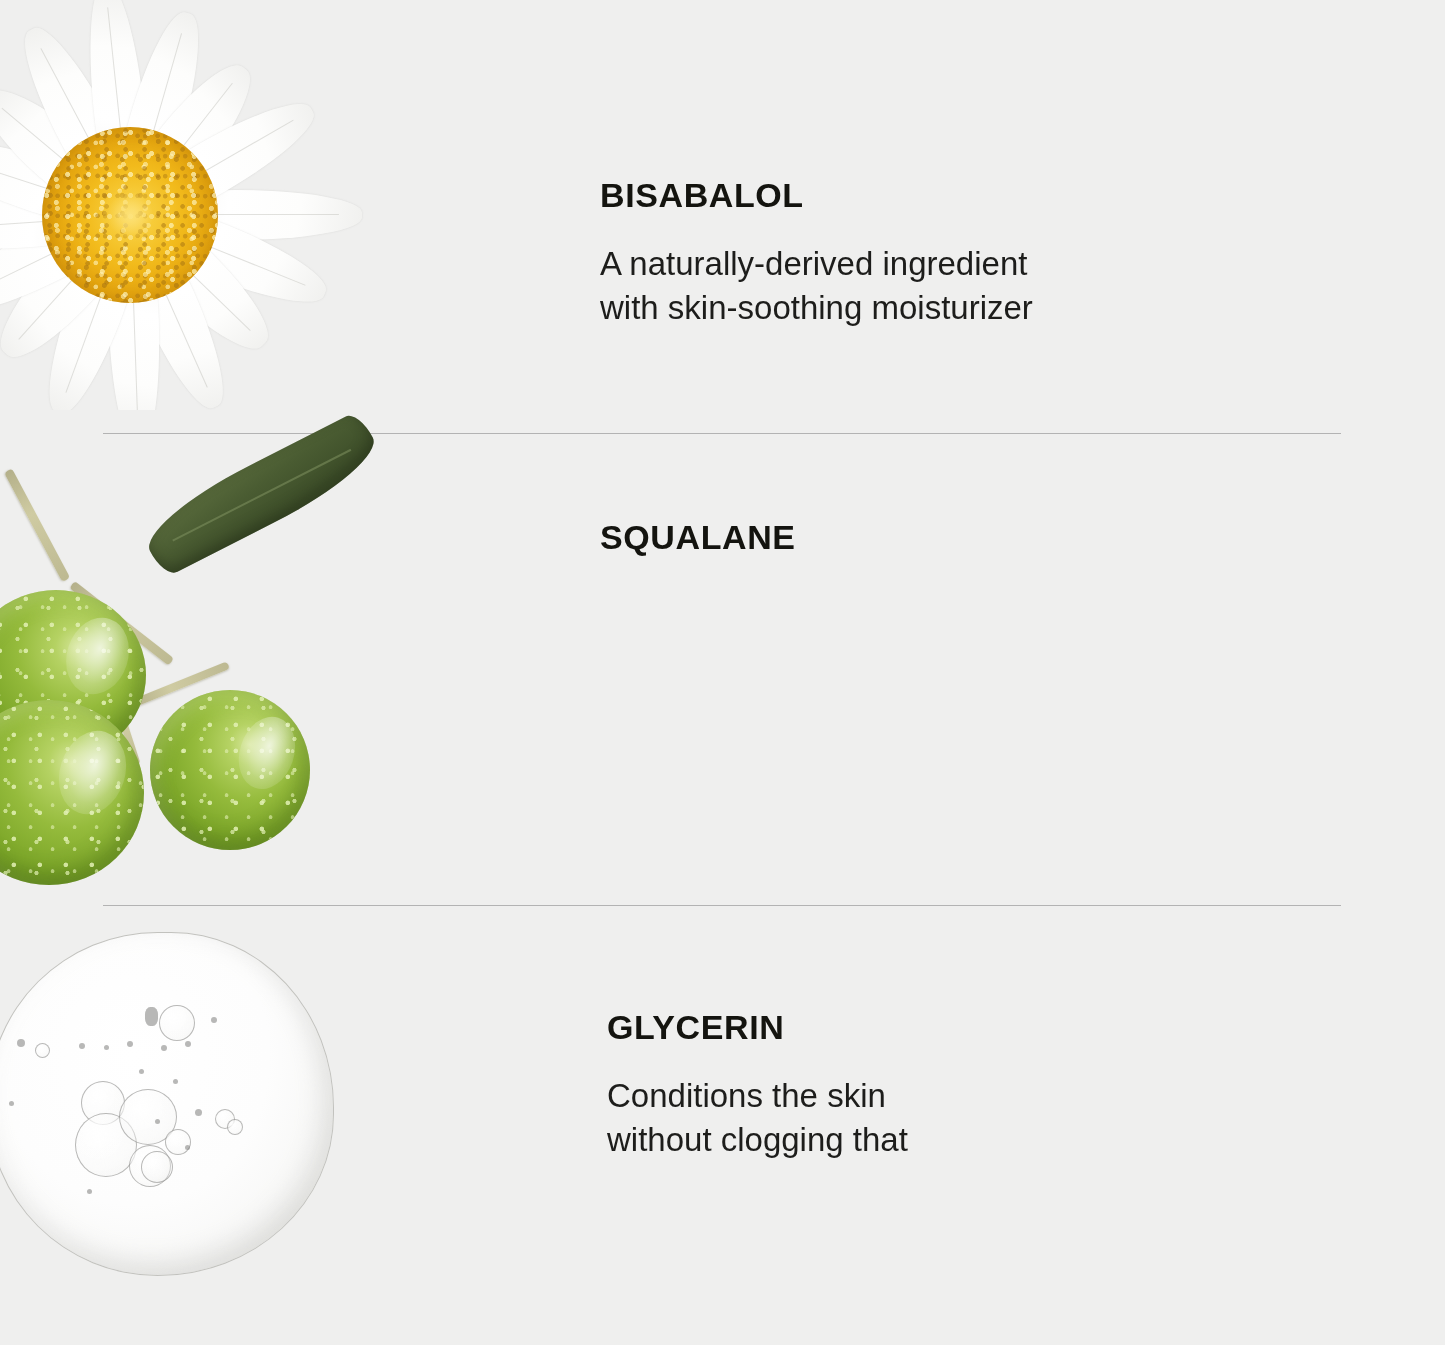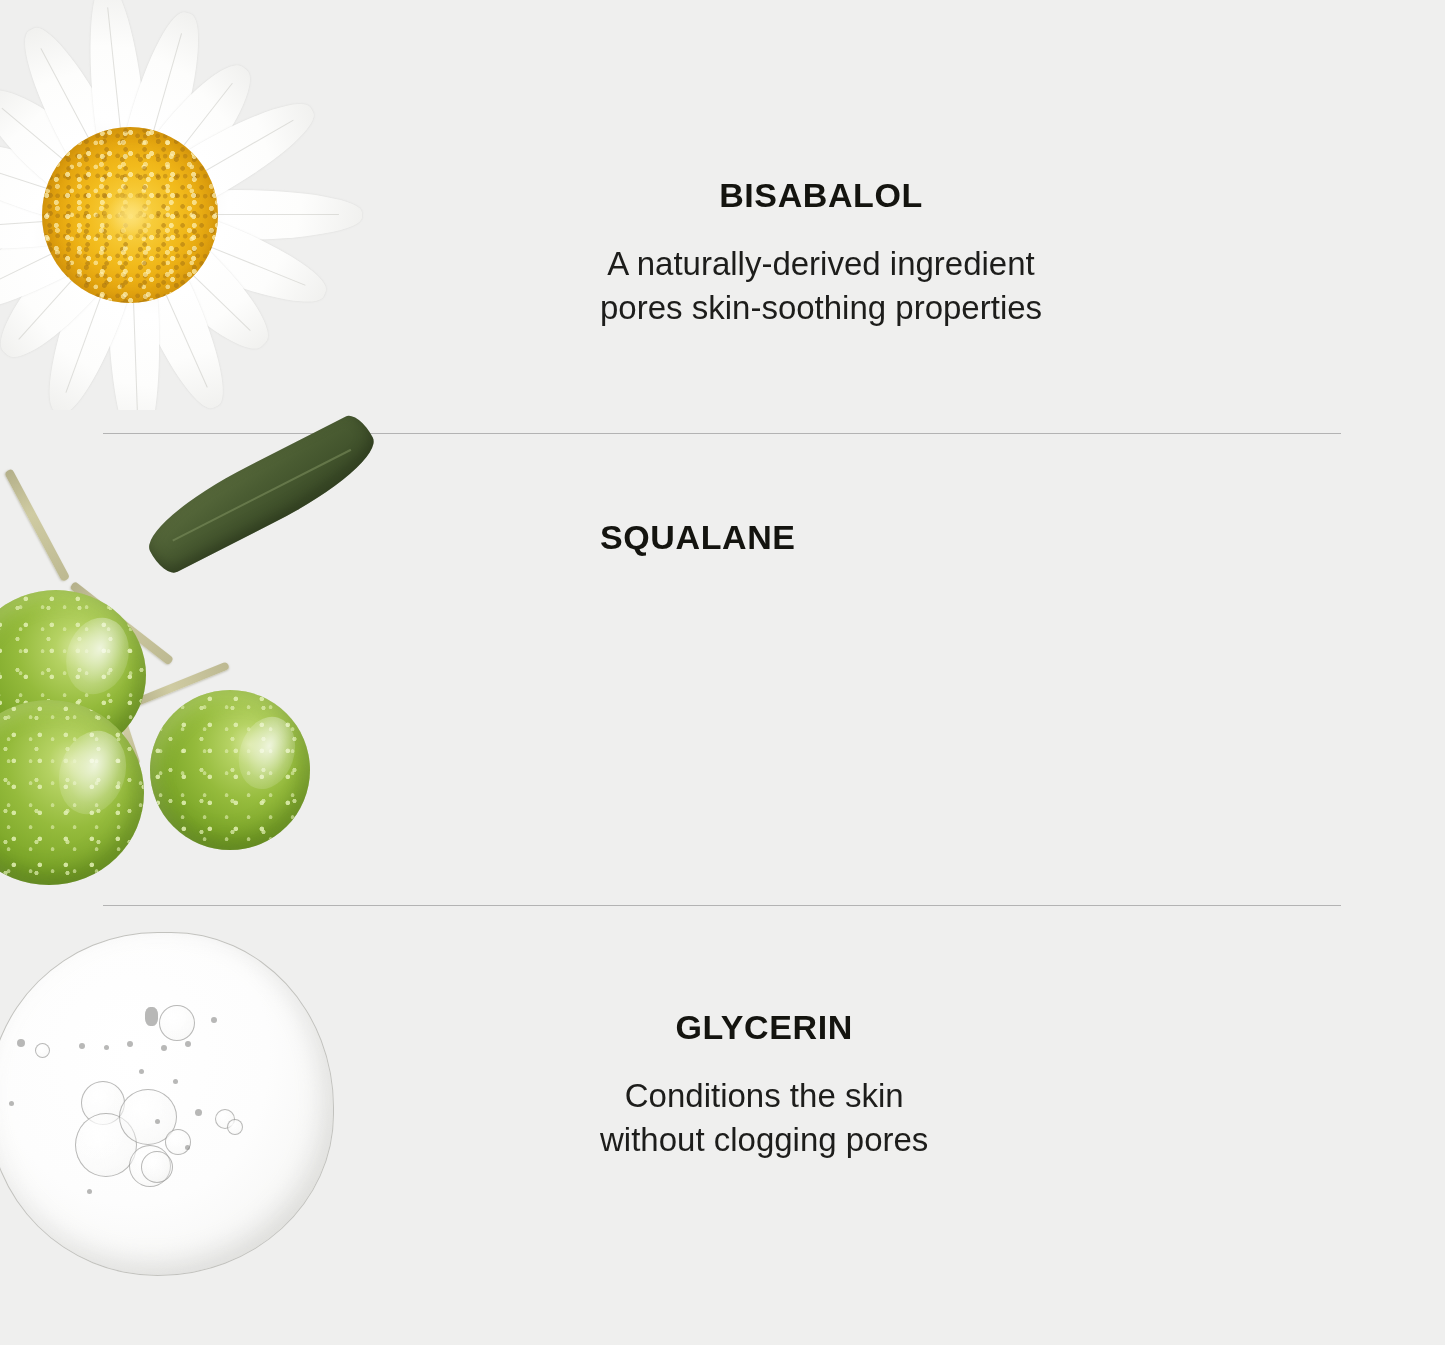--- a/index.html
+++ b/index.html
@@ -26,21 +26,20 @@
   }
   .sec-media {
     position: absolute;
     left: 0;
     top: 0;
     overflow: hidden;
   }
   .sec-text {
     position: absolute;
     left: 600px;
-    text-align: center;
   }
   .ing-title {
     font-size: 34px;
     font-weight: 700;
     letter-spacing: 0.6px;
     color: #14140f;
     line-height: 1;
     margin: 0 0 30px 0;
     white-space: nowrap;
   }
@@ -267,21 +266,21 @@
         <div class="petal" style="transform: rotate(286deg);"></div>
         <div class="petal p-short" style="transform: rotate(308deg);"></div>
         <div class="petal" style="transform: rotate(330deg);"></div>
         <div class="daisy-center"></div>
       </div>
     </div>
 
     <div class="sec-text" style="top: 178px;">
       <h2 class="ing-title">BISABALOL</h2>
       <p class="ing-desc">A naturally-derived ingredient
-pores skin-soothing properties</p>
+with skin-soothing moisturizer</p>
     </div>
 
     <div class="divider" style="top: 433px;"></div>
   </div>
 
   <div class="section" id="section-2">
 
     <div class="sec-media olive-wrap" style="top:-434px; height:900px;">
       <div class="olive-stem stem-main"></div>
       <div class="olive-stem stem-mid"></div>
@@ -326,20 +325,20 @@
         <div class="dot" style="left:150px; top:136px; width:5px;  height:5px;"></div>
         <div class="dot" style="left:184px; top:146px; width:5px;  height:5px;"></div>
         <div class="dot" style="left:206px; top:176px; width:7px;  height:7px;"></div>
         <div class="dot" style="left:166px; top:186px; width:5px;  height:5px;"></div>
         <div class="dot" style="left:196px; top:212px; width:5px;  height:5px;"></div>
         <div class="dot" style="left:98px;  top:256px; width:5px;  height:5px;"></div>
         <div class="dot" style="left:20px;  top:168px; width:5px;  height:5px;"></div>
       </div>
     </div>
 
-    <div class="sec-text" style="top: 104px;">
+    <div class="sec-text" style="top: 104px; margin-left: 7px;">
       <h2 class="ing-title">GLYCERIN</h2>
       <p class="ing-desc">Conditions the skin
-without clogging pores</p>
+without clogging that</p>
     </div>
   </div>
 
 </div>
 
 </body></html>

